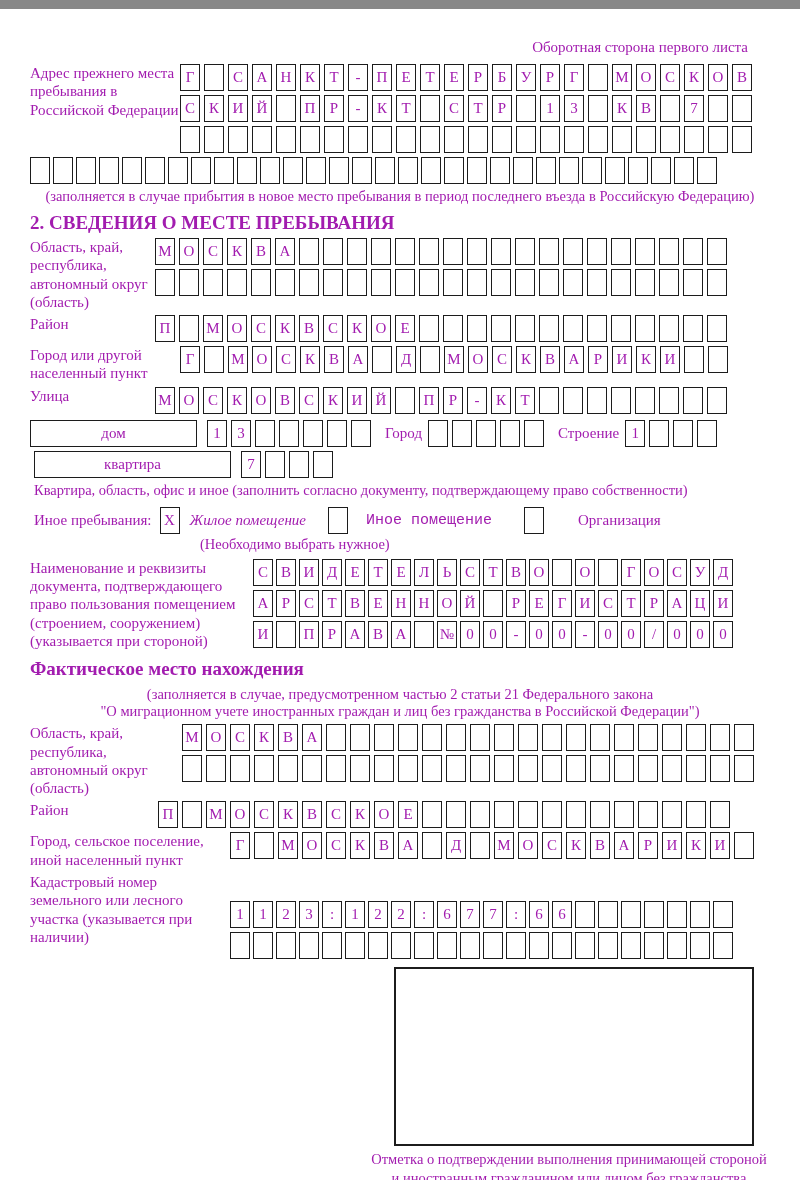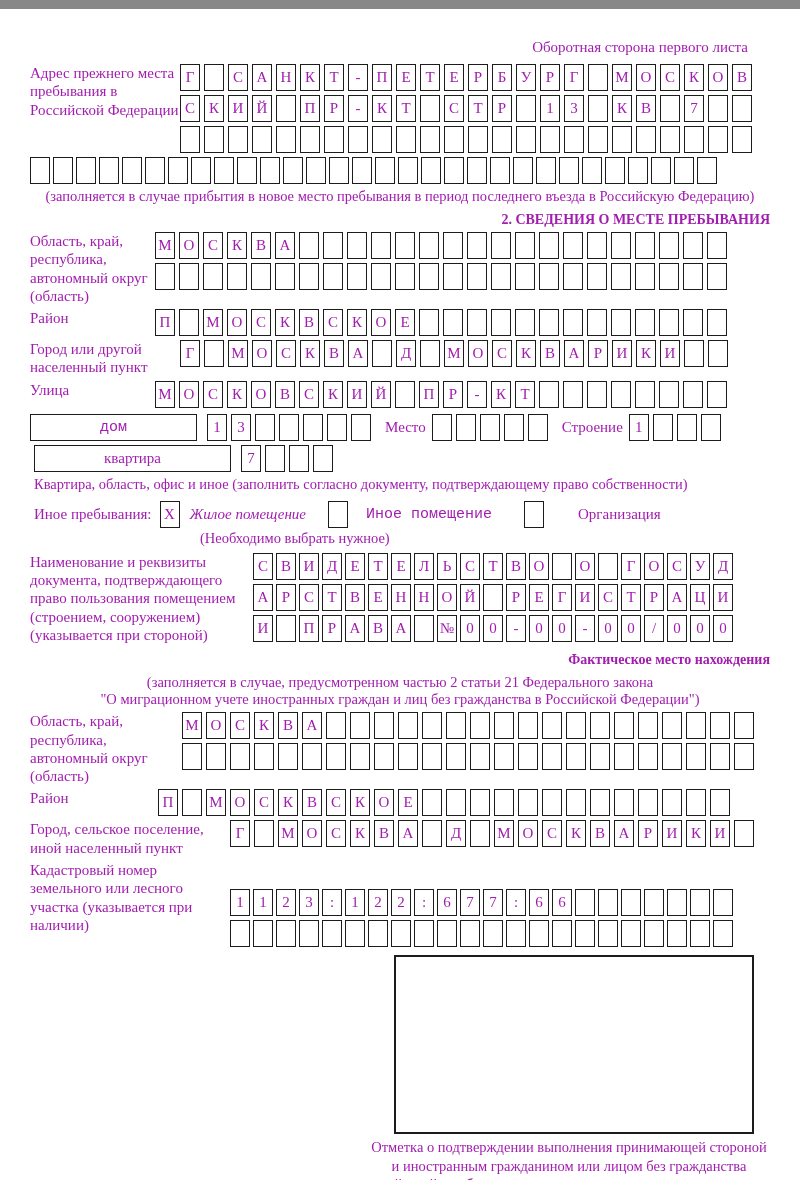--- a/index.html
+++ b/index.html
@@ -19,21 +19,21 @@
     width:18px; height:25px; flex:none; border:1.5px solid #1c1c1c;
     display:flex; align-items:center; justify-content:center;
     font-size:15px; box-sizing:content-box;
   }
   .wide-box {
     border:1.5px solid #1c1c1c; height:25px; display:flex; flex:none;
     align-items:center; justify-content:center; font-size:15px;
   }
   .cap { font-size:14.5px; text-align:center; margin-top:4px; }
   .cap-left { font-size:14.5px; margin-top:4px; margin-left:4px; }
-  .sec-title { font-weight:bold; text-align:right; font-size:14px; margin-top:7px; }
+  .sec-title { font-weight:bold; text-align:left; font-size:19px; margin-top:7px; }
   .inline-lbl { font-size:15px; }
   .mesto-row { display:flex; align-items:center; margin-top:8px; }
   .stamp-box { width:356px; height:175px; border:2px solid #1c1c1c; margin:8px 16px 0 auto; }
   .stamp-cap { width:402px; margin:4px 0 0 auto; text-align:center; font-size:14.5px; line-height:1.28; }
   .mt4{margin-top:4px;} .mt6{margin-top:6px;} .mt8{margin-top:8px;}
 </style>
 </head>
 <body>
 
 <div class="page">
@@ -300,31 +300,31 @@
         <div class="cell"></div>
         <div class="cell"></div>
         <div class="cell"></div>
         <div class="cell"></div>
         <div class="cell"></div>
         <div class="cell"></div>
       </div>
   </div>
 
   <div class="fg mt6" style="align-items:center;">
-    <div class="wide-box" style="width:165px;font-family:Liberation Mono, monospace;">дом</div>
+    <div class="wide-box" style="width:165px;">дом</div>
     <div class="cells" style="margin-left:10px;">
         <div class="cell">1</div>
         <div class="cell">3</div>
         <div class="cell"></div>
         <div class="cell"></div>
         <div class="cell"></div>
         <div class="cell"></div>
         <div class="cell"></div>
       </div>
-    <div class="inline-lbl" style="margin-left:14px;">Место</div>
+    <div class="inline-lbl" style="margin-left:14px;">Город</div>
     <div class="cells" style="margin-left:6px;">
         <div class="cell"></div>
         <div class="cell"></div>
         <div class="cell"></div>
         <div class="cell"></div>
         <div class="cell"></div>
       </div>
     <div class="inline-lbl" style="margin-left:14px;">Строение</div>
     <div class="cells" style="margin-left:6px;">
         <div class="cell">1</div>

